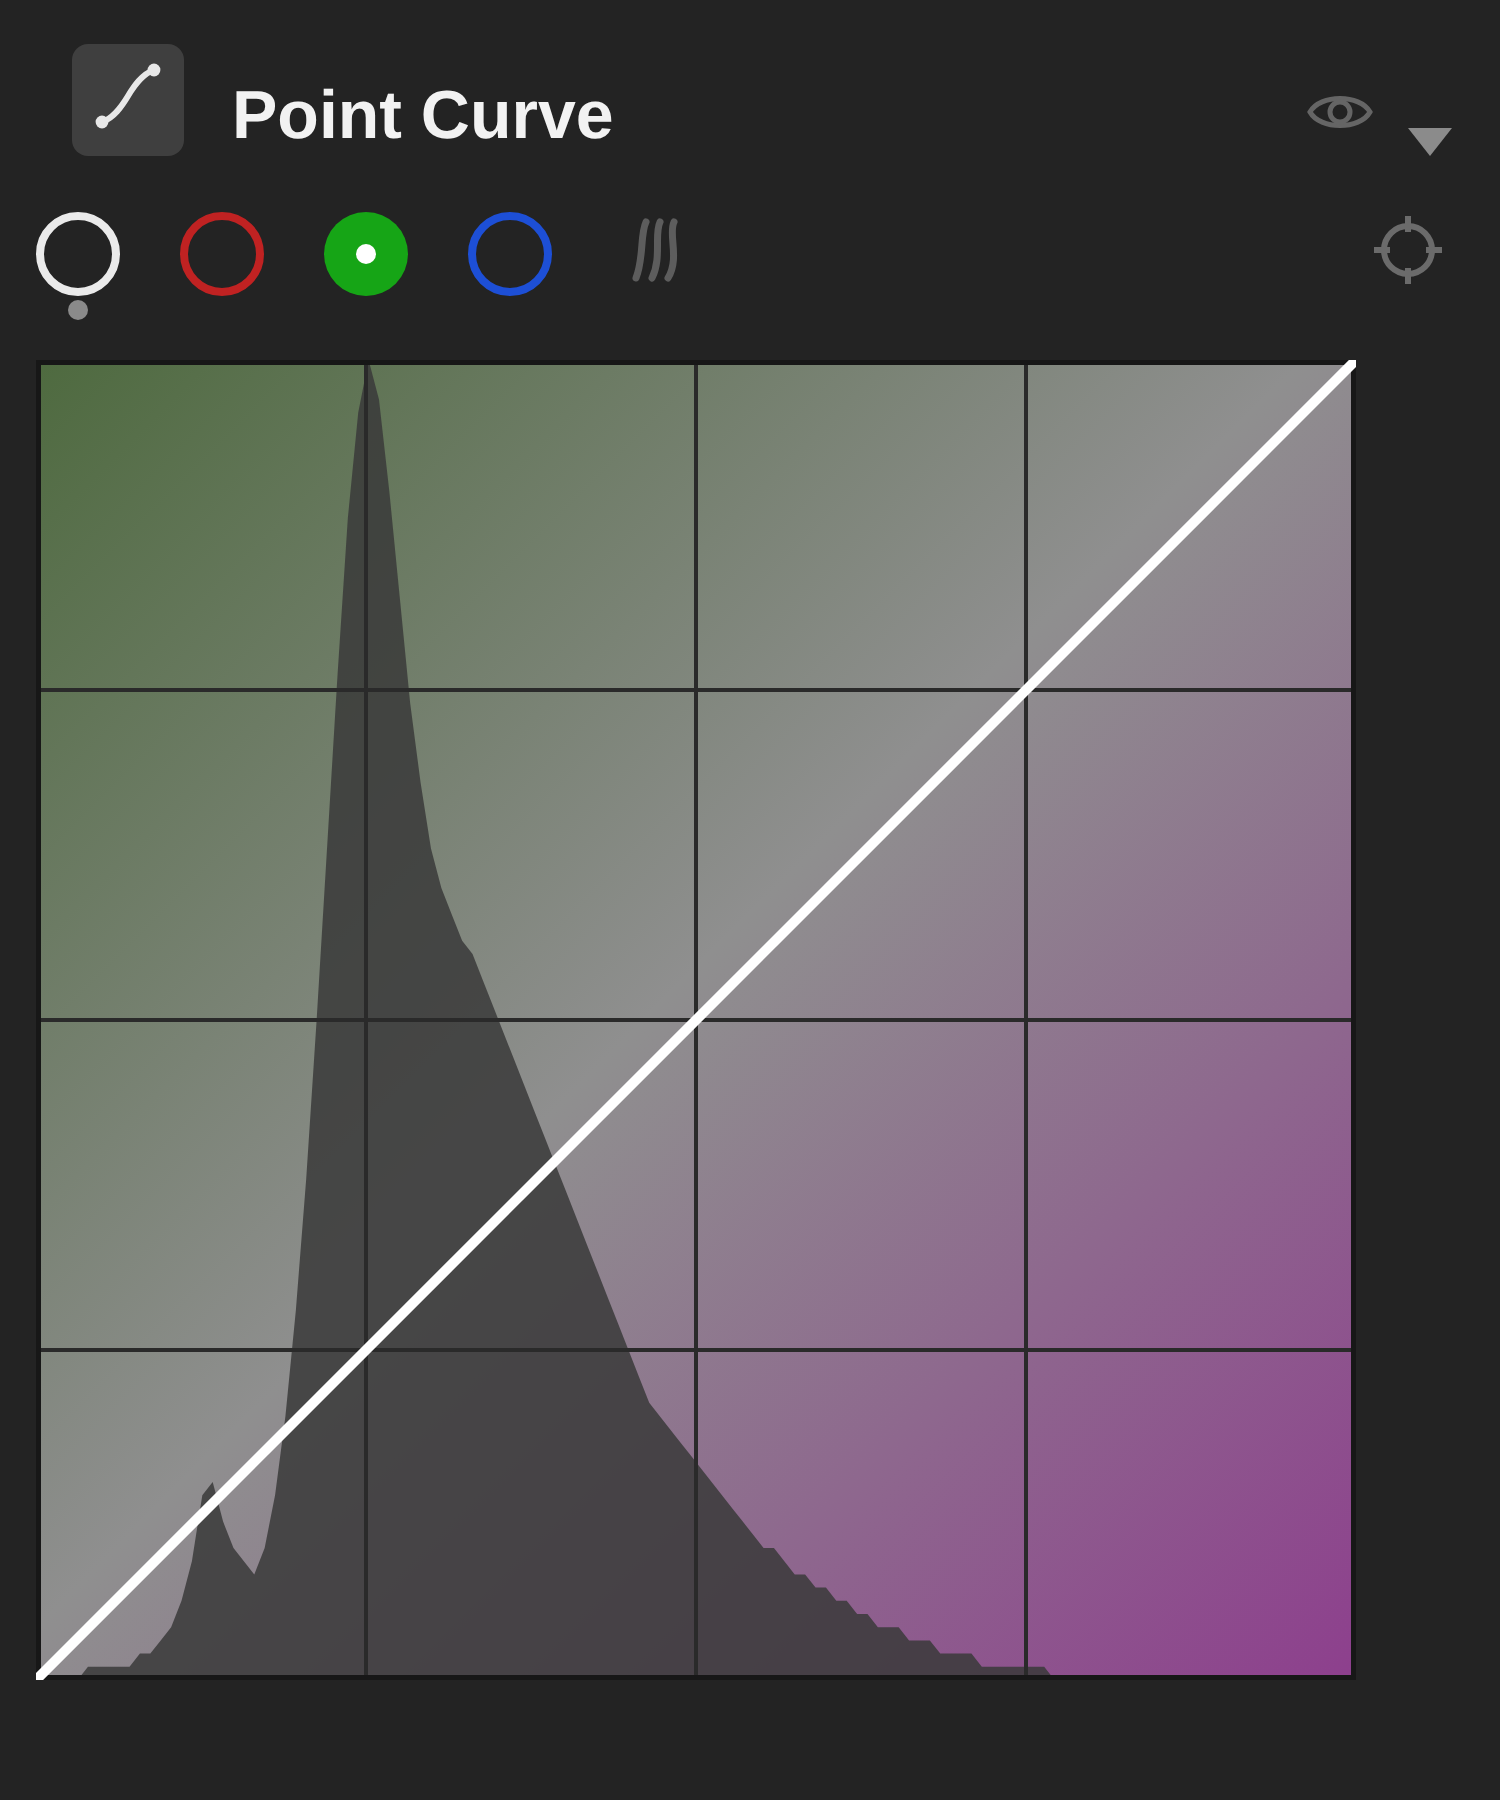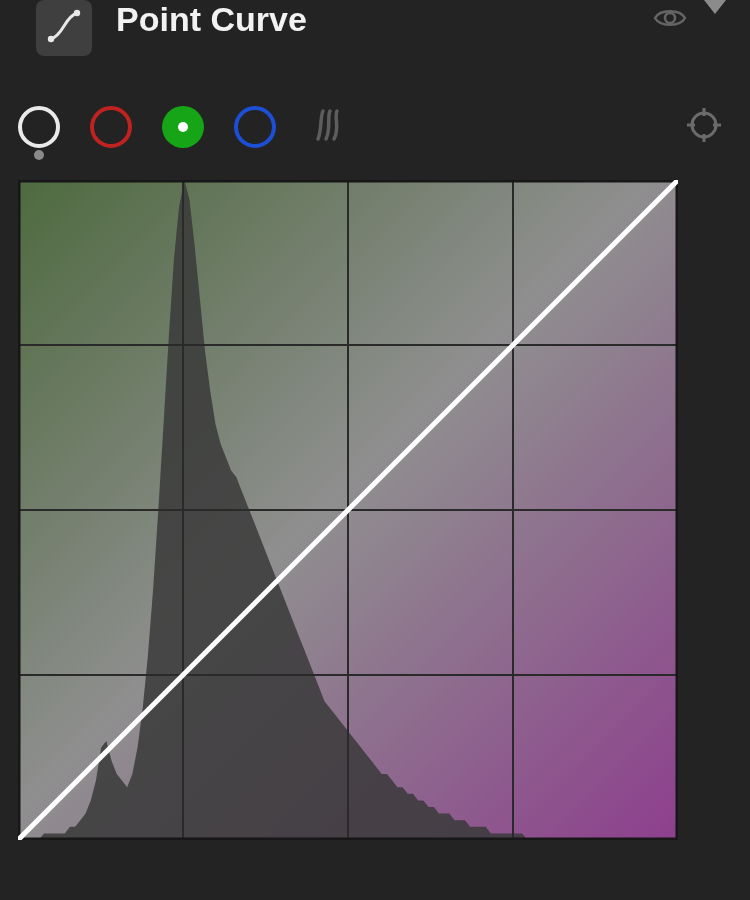--- a/index.html
+++ b/index.html
@@ -1,18 +1,18 @@
 <!DOCTYPE html>
 <html><head>
 <meta charset="utf-8">
 <style>
   html,body{margin:0;padding:0;background:#232323;width:750px;height:900px;overflow:hidden;font-family:"Segoe UI",Arial,sans-serif;}
   .panel{box-sizing:border-box;padding:0 18px;color:#d8d8d8;}
   
-  .header{display:flex;align-items:flex-start;height:78px;padding-left:18px;}
+  .header{display:flex;align-items:flex-end;height:78px;padding-left:18px;}
   .curve-btn{width:56px;height:56px;border-radius:8px;background:#3f3f3f;display:flex;align-items:center;justify-content:center;margin-right:24px;}
   .title{flex:1;font-size:34px;font-weight:600;color:#f2f2f2;}
   .eye{width:40px;height:40px;display:flex;align-items:center;justify-content:center;margin-right:14px;opacity:.55;}
   .dropdown{width:0;height:0;border-left:11px solid transparent;border-right:11px solid transparent;border-top:14px solid #8b8b8b;margin-right:6px;}
   
   .channels{display:flex;align-items:center;height:86px;margin-top:6px;}
   .ch{width:42px;height:42px;border-radius:50%;box-sizing:border-box;margin-right:30px;display:flex;align-items:center;justify-content:center;position:relative;}
   .ch-rgb{border:4px solid #eaeaea;}
   .rgb-dot{position:absolute;width:10px;height:10px;border-radius:50%;background:#8a8a8a;left:50%;transform:translateX(-50%);bottom:-16px;}
   .ch-r{border:4px solid #c02222;}

